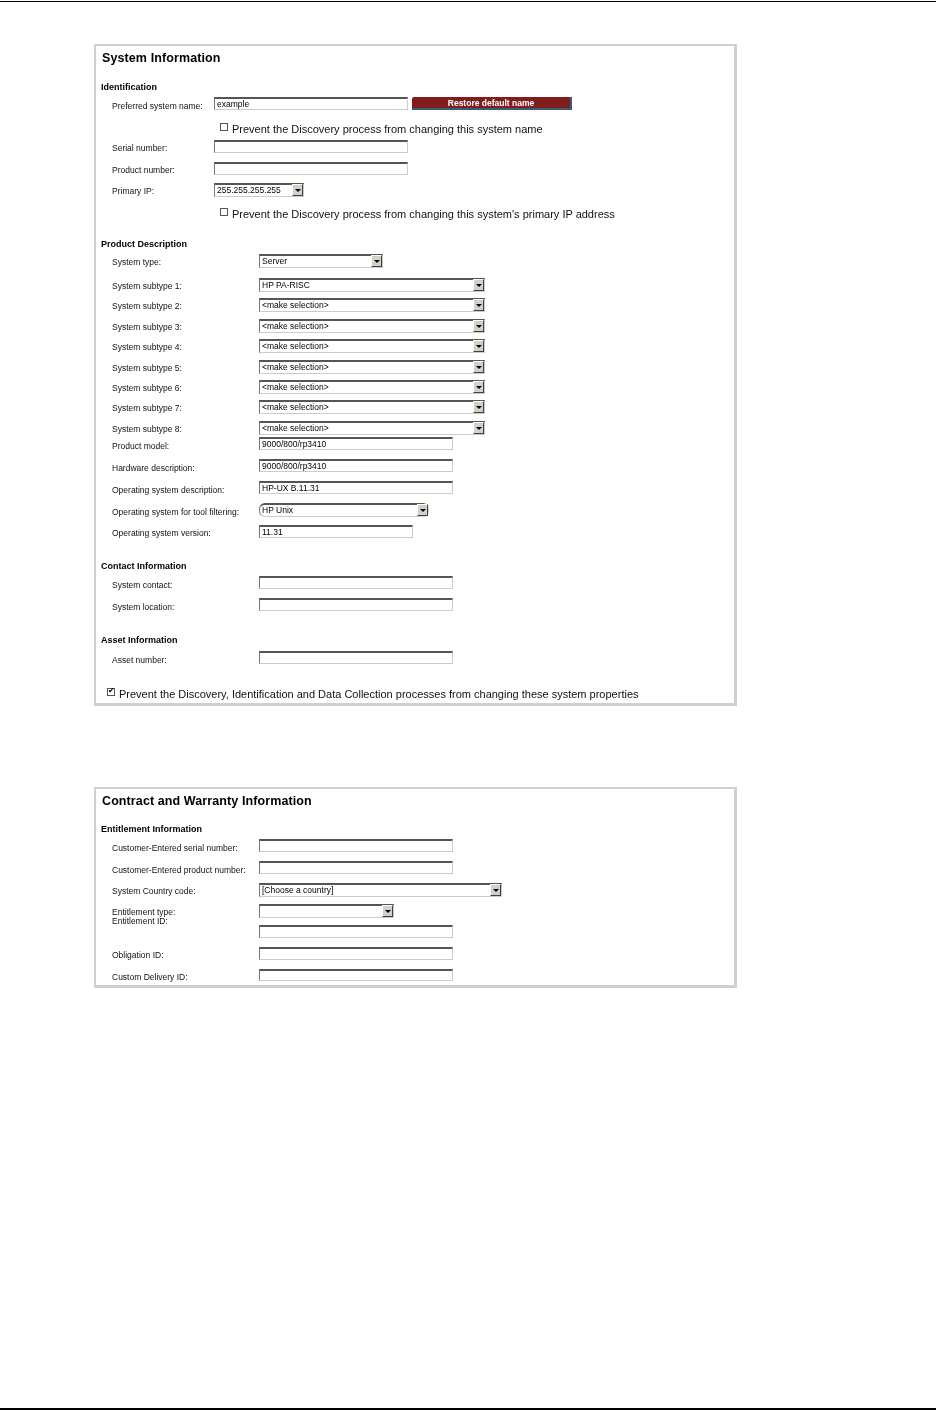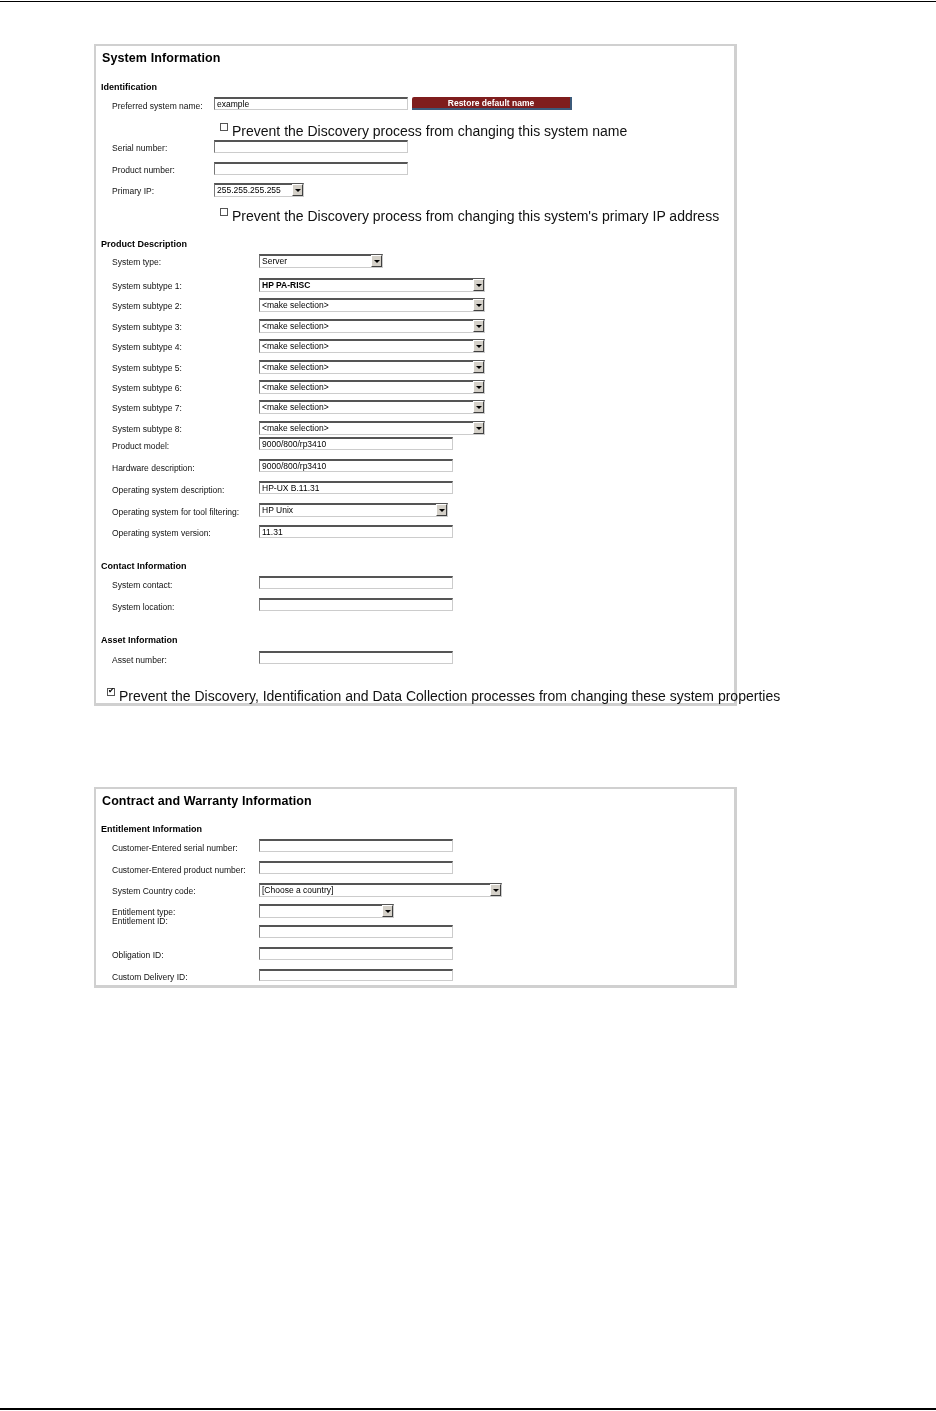--- a/index.html
+++ b/index.html
@@ -8,21 +8,21 @@
   .panel { position:absolute; left:70px; width:638px; border:2px solid #d0d0d0; border-right-width:3px; border-bottom-width:3px; background:#fff;margin-left:24px; }
   .panel-title { position:absolute; left:6px; font-weight:bold; font-size:12.5px; letter-spacing:0.1px; }
   .section { position:absolute; left:5px; font-weight:bold; font-size:9px; }
   .lbl { position:absolute; left:16px; font-size:8.5px; color:#111; white-space:nowrap; }
   .inp { position:absolute; height:13px; box-sizing:border-box; border-top:2px solid #555; border-left:1px solid #777; border-right:1px solid #ccc; border-bottom:1px solid #ccc; background:#fff; font-size:8.5px; line-height:11px; padding-left:2px; white-space:nowrap; overflow:hidden; }
   .sel { position:absolute; height:14px; box-sizing:border-box; border-top:2px solid #555; border-left:1px solid #777; border-right:1px solid #ccc; border-bottom:1px solid #ccc; background:#fff; font-size:8.5px; line-height:11px; padding-left:2px; white-space:nowrap; }
   .sel .arrow { position:absolute; right:0; top:-1px; width:11px; height:12px; background:#d4d0c8; border-left:1px solid #fff; border-top:1px solid #fff; border-right:1px solid #404040; border-bottom:1px solid #404040; box-sizing:border-box; }
   .sel .arrow::after { content:""; position:absolute; left:2px; top:4px; border-left:3px solid transparent; border-right:3px solid transparent; border-top:3px solid #000; }
   .cb { position:absolute; width:8px; height:8px; border:1px solid #555; background:#fff; box-sizing:border-box; }
   .cb.checked::after { content:"✔"; position:absolute; left:0; top:-3px; font-size:8px; line-height:10px; color:#000; }
-  .cb-text { position:absolute; font-size:14px; white-space:nowrap; color:#111; }
+  .cb-text { position:absolute; font-size:11px; white-space:nowrap; color:#111; }
   .btn { position:absolute; height:13px; background:#7f1d1d; color:#fff; font-weight:bold; font-size:8.5px; text-align:center; line-height:12px; border-right:2px solid #3c5a7a; border-bottom:2px solid #3c5a7a; border-radius:2px 0 0 0; box-sizing:border-box; }
 </style>
 </head>
 <body>
 
 <div class="page-rule" style="top:1px;"></div>
 
 <div class="panel" style="top:44px;height:657px;">
   <div class="panel-title" style="top:5px;">System Information</div>
 
@@ -53,21 +53,21 @@
   <div class="section" style="top:193px;">Product Description</div>
 
   <div class="lbl" style="top:211px;">System type:</div>
   <div class="sel" style="left:163px;top:208px;width:124px;">
     <span>Server</span>
     <span class="arrow"></span>
   </div>
 
   <div id="subtypes">
       <div class="lbl" style="top: 235px;">System subtype 1:</div>
-      <div class="sel" style="left: 163px; top: 232px; width: 226px; font-weight: bold;"><span>HP PA-RISC</span><span class="arrow"></span></div>
+      <div class="sel" style="left: 163px; top: 232px; width: 226px;"><span>HP PA-RISC</span><span class="arrow"></span></div>
       <div class="lbl" style="top: 255.4px;">System subtype 2:</div>
       <div class="sel" style="left: 163px; top: 252.4px; width: 226px;"><span>&lt;make selection&gt;</span><span class="arrow"></span></div>
       <div class="lbl" style="top: 275.8px;">System subtype 3:</div>
       <div class="sel" style="left: 163px; top: 272.8px; width: 226px;"><span>&lt;make selection&gt;</span><span class="arrow"></span></div>
       <div class="lbl" style="top: 296.2px;">System subtype 4:</div>
       <div class="sel" style="left: 163px; top: 293.2px; width: 226px;"><span>&lt;make selection&gt;</span><span class="arrow"></span></div>
       <div class="lbl" style="top: 316.6px;">System subtype 5:</div>
       <div class="sel" style="left: 163px; top: 313.6px; width: 226px;"><span>&lt;make selection&gt;</span><span class="arrow"></span></div>
       <div class="lbl" style="top: 337px;">System subtype 6:</div>
       <div class="sel" style="left: 163px; top: 334px; width: 226px;"><span>&lt;make selection&gt;</span><span class="arrow"></span></div>
@@ -80,27 +80,27 @@
   <div class="lbl" style="top:395px;">Product model:</div>
   <div class="inp" style="left:163px;top:391px;width:194px;">9000/800/rp3410</div>
 
   <div class="lbl" style="top:417px;">Hardware description:</div>
   <div class="inp" style="left:163px;top:413px;width:194px;">9000/800/rp3410</div>
 
   <div class="lbl" style="top:439px;">Operating system description:</div>
   <div class="inp" style="left:163px;top:435px;width:194px;">HP-UX B.11.31</div>
 
   <div class="lbl" style="top:461px;">Operating system for tool filtering:</div>
-  <div class="sel" style="left:163px;top:457px;width:189px;">
+  <div class="sel" style="left:163px;top:457px;width:170px;border-radius:6px;">
     <span>HP Unix</span>
     <span class="arrow"></span>
   </div>
 
   <div class="lbl" style="top:482px;">Operating system version:</div>
-  <div class="inp" style="left:163px;top:479px;width:194px;">11.31</div>
+  <div class="inp" style="left:163px;top:479px;width:154px;">11.31</div>
 
   <div class="section" style="top:515px;">Contact Information</div>
 
   <div class="lbl" style="top:534px;">System contact:</div>
   <div class="inp" style="left:163px;top:530px;width:194px;"></div>
 
   <div class="lbl" style="top:556px;">System location:</div>
   <div class="inp" style="left:163px;top:552px;width:194px;"></div>
 
   <div class="section" style="top:589px;">Asset Information</div>

